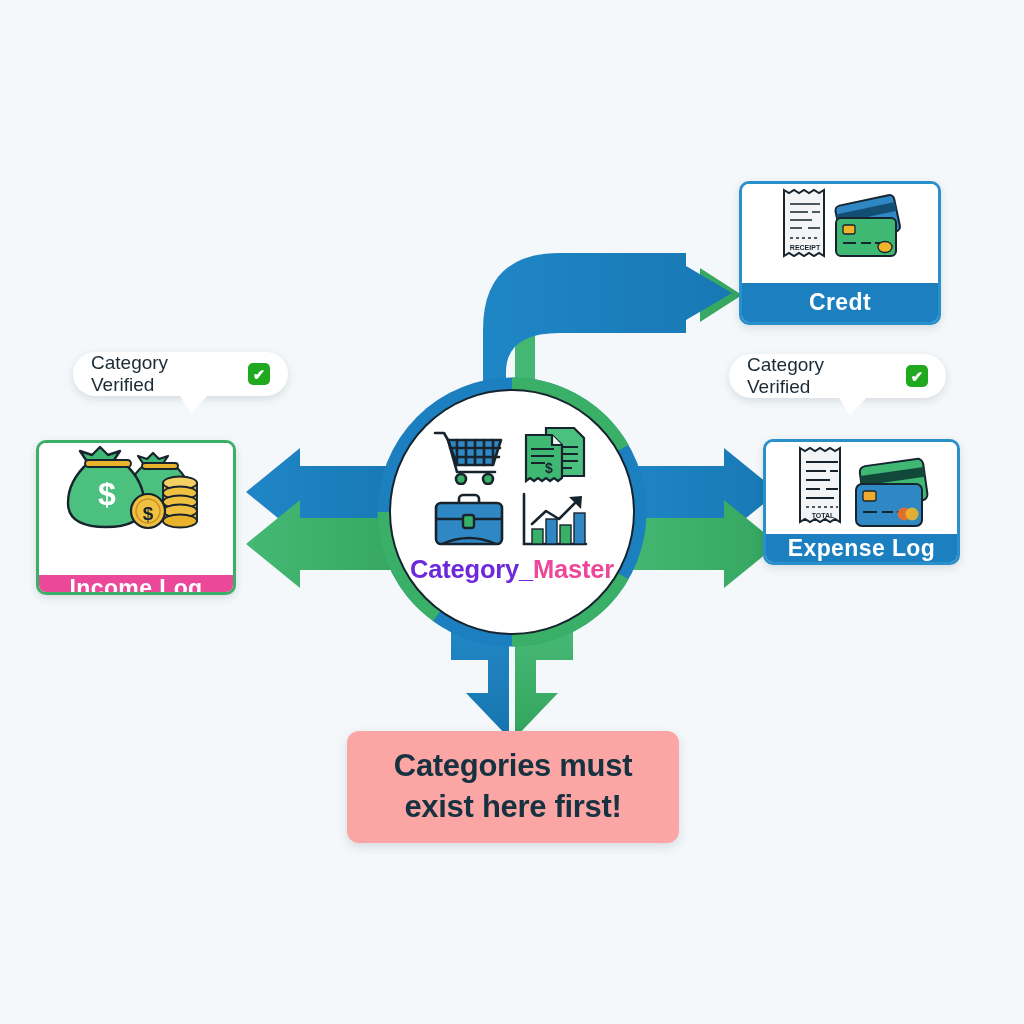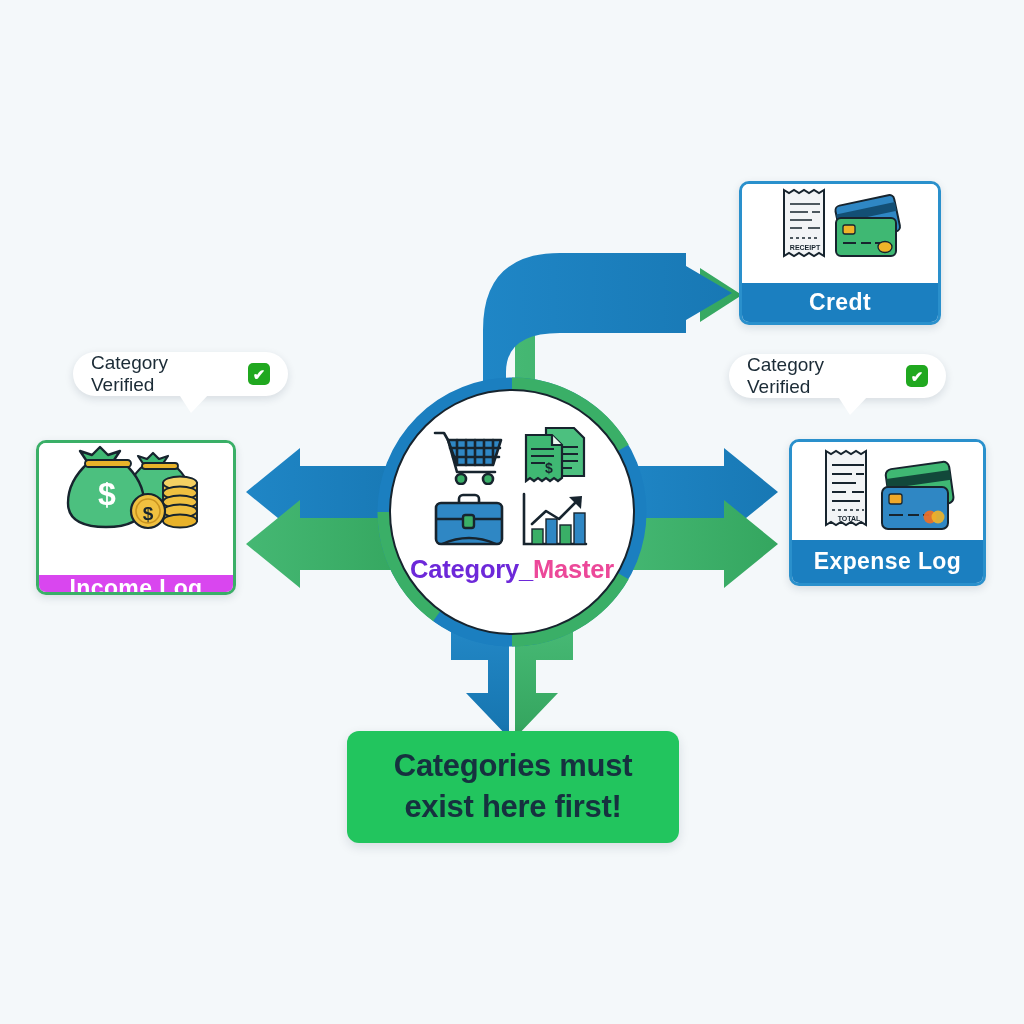--- a/index.html
+++ b/index.html
@@ -36,31 +36,31 @@
   
   #card-credit{
     left:739px;top:181px;width:202px;height:144px;
     border:3px solid #2a90cc;
     gap:17px;
   }
   #card-credit .label{height:42px;background:#1b7fc0;font-size:23px;}
 
   
   #card-expense{
-    left:789px;top:439px;width:197px;height:147px;
+    left:763px;top:439px;width:197px;height:126px;
     border:3px solid #2a90cc;
   }
   #card-expense .label{height:43px;background:#1b7fc0;font-size:23px;}
 
   
   #card-income{
     left:36px;top:440px;width:200px;height:155px;
     border:3px solid #3aaf67;
   }
-  #card-income .label{height:45px;background:#d946ef;font-size:23px;margin-top:40px;}
+  #card-income .label{height:45px;background:#ec4899;font-size:23px;margin-top:40px;}
 
   
   #emblem{
     position:absolute;left:377px;top:377px;width:270px;height:270px;
     border-radius:50%;
   }
   #emblem .ringsvg{position:absolute;inset:0;}
   #emblem .disc{
     position:absolute;left:12px;top:12px;width:246px;height:246px;
     border-radius:50%;
@@ -114,21 +114,21 @@
   .check{
     display:inline-flex;align-items:center;justify-content:center;
     width:22px;height:22px;border-radius:5px;background:#20a81f;
     color:#fff;font-size:15px;font-weight:bold;line-height:1;
     flex:0 0 auto;
   }
 
   
   #callout{
     position:absolute;left:347px;top:731px;width:332px;height:112px;
-    background:#22c55e;border-radius:12px;
+    background:#fca5a5;border-radius:12px;
     box-shadow:0 4px 11px rgba(20,40,60,.13);
     display:flex;align-items:center;justify-content:center;
     text-align:center;
     padding:0 18px;box-sizing:border-box;
   }
   #callout .txt{
     font-size:31px;font-weight:bold;line-height:1.32;
     color:#16313f;letter-spacing:-.3px;
   }
 

